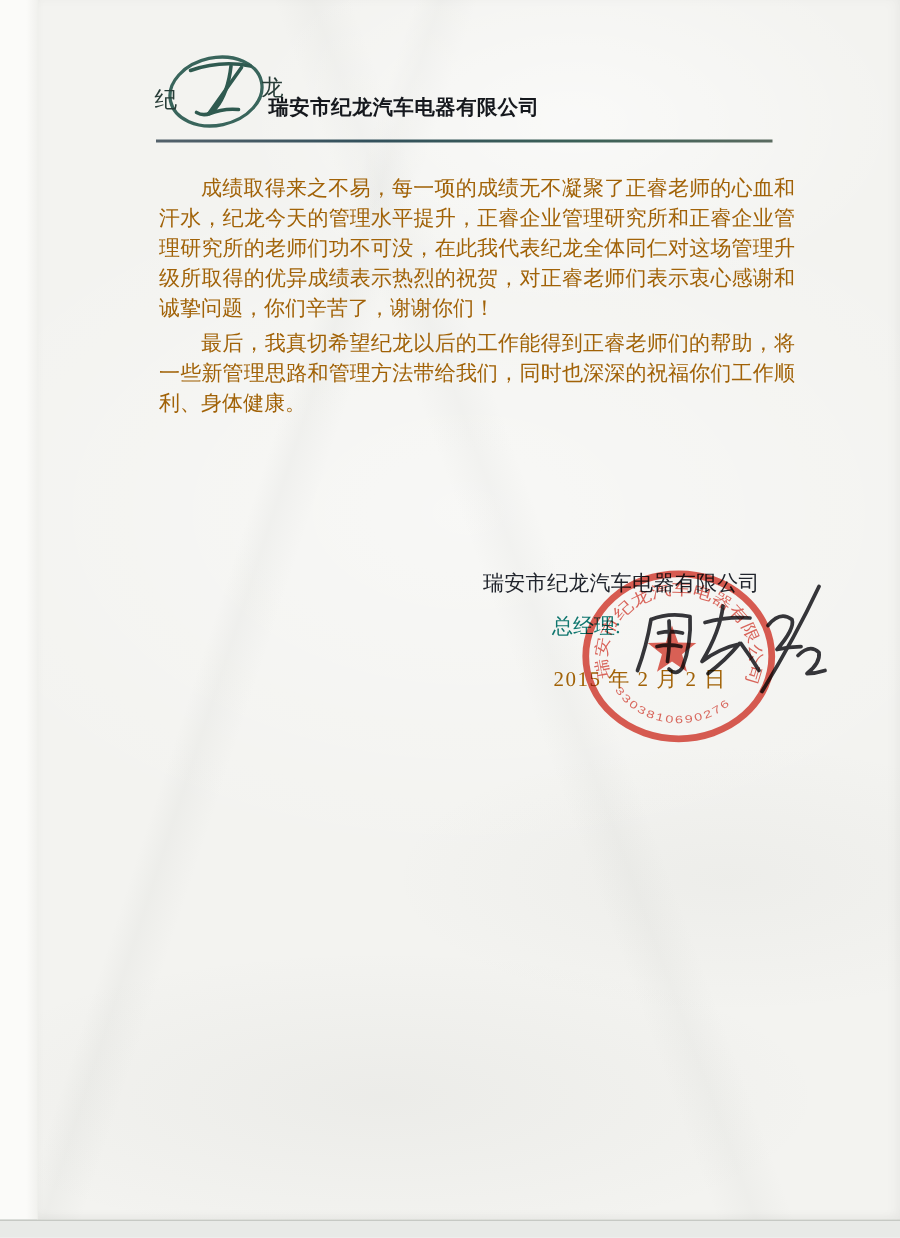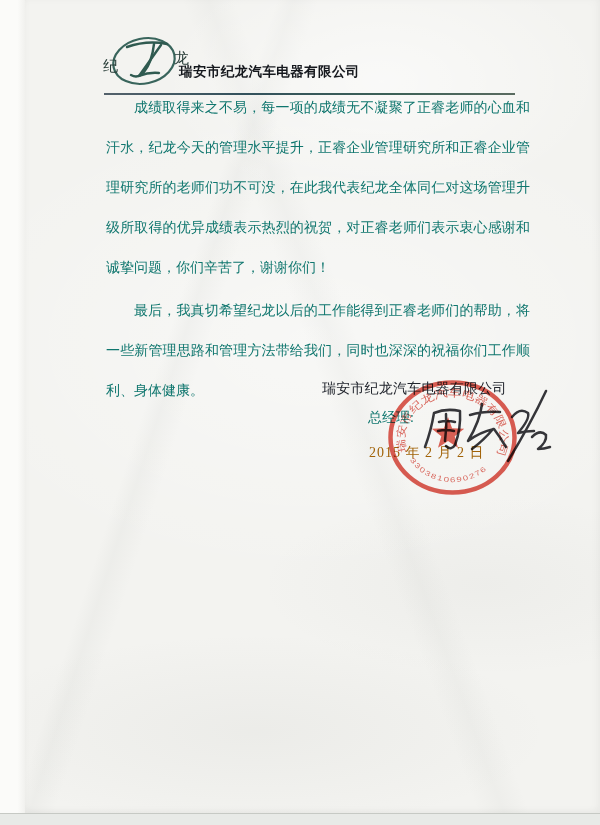--- a/index.html
+++ b/index.html
@@ -33,22 +33,22 @@
   .header-name{
     position:absolute;left:179px;top:63px;
     font-family:"Liberation Sans","DejaVu Sans",sans-serif;
     font-weight:bold;font-size:13.5px;letter-spacing:.4px;color:#15181d;
   }
   .header-rule{
     position:absolute;left:104px;top:93px;width:411px;height:2px;
     background:linear-gradient(90deg,#53616b,#33515c 35%,#3c6157 70%,#5a6b60);
   }
   .body-text{
-    position:absolute;left:106px;top:88px;width:424px;
-    font-size:14px;line-height:40px;color:#0f766e;
+    position:absolute;left:106px;top:117px;width:424px;
+    font-size:14px;line-height:20px;color:#a16207;
     text-align:justify;
   }
   .body-text p{margin:0;text-indent:2em;}
   .body-text p + p{margin-top:3px;font-family:Liberation Mono, monospace;}
   .closing-company{
     position:absolute;left:322px;top:380px;
     font-size:14px;letter-spacing:.2px;color:#20242c;
   }
   .signer-title{
     position:absolute;left:368px;top:409px;

